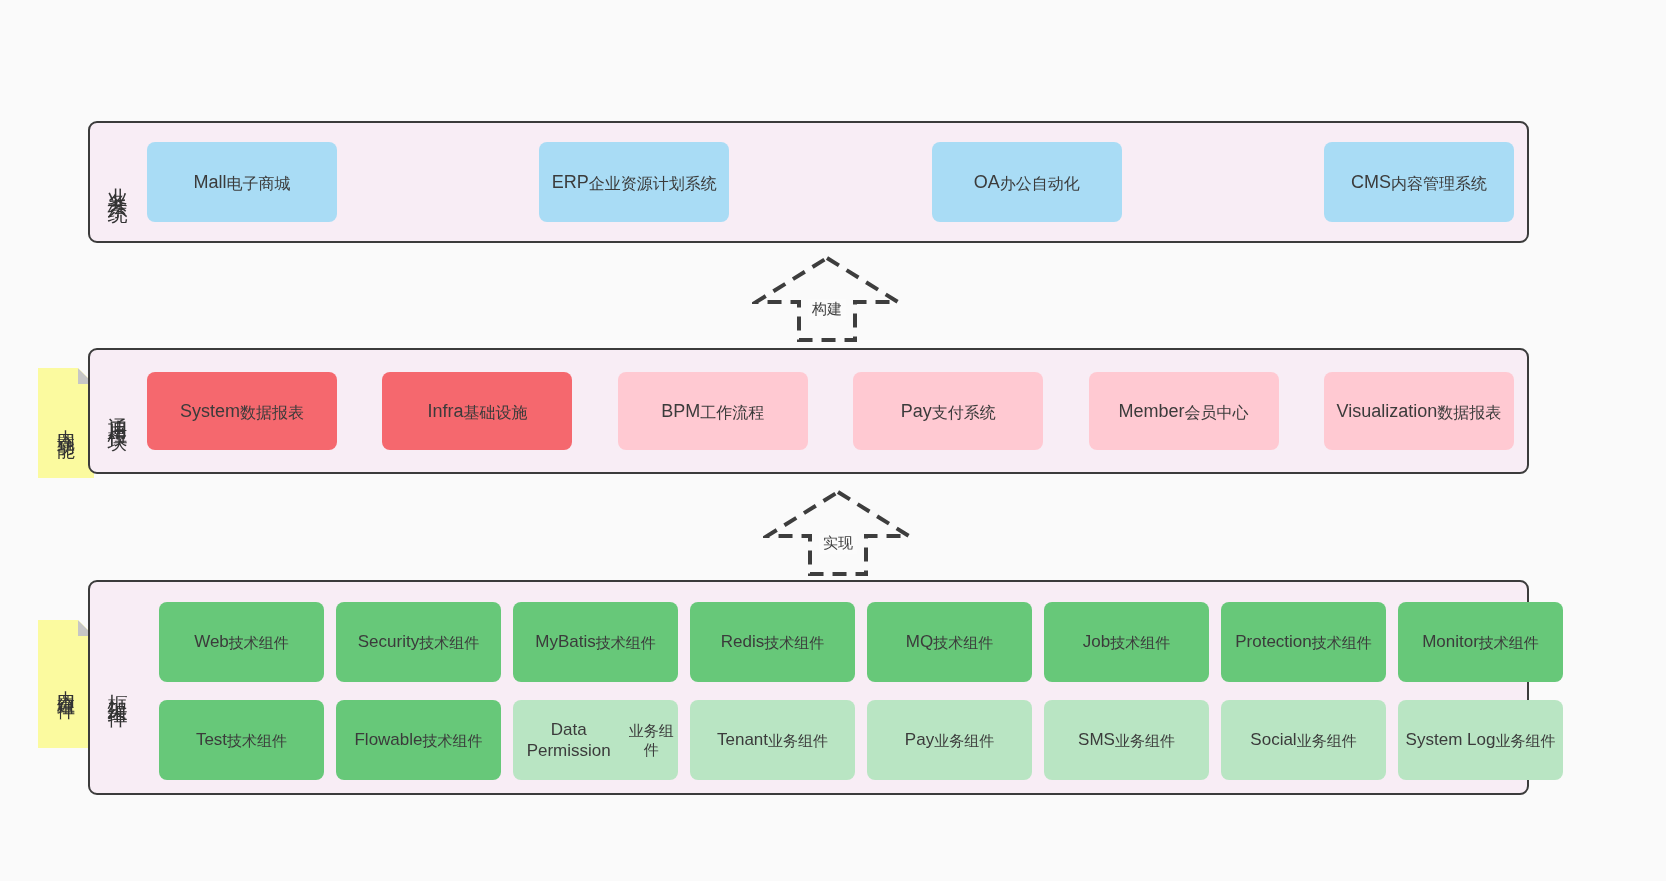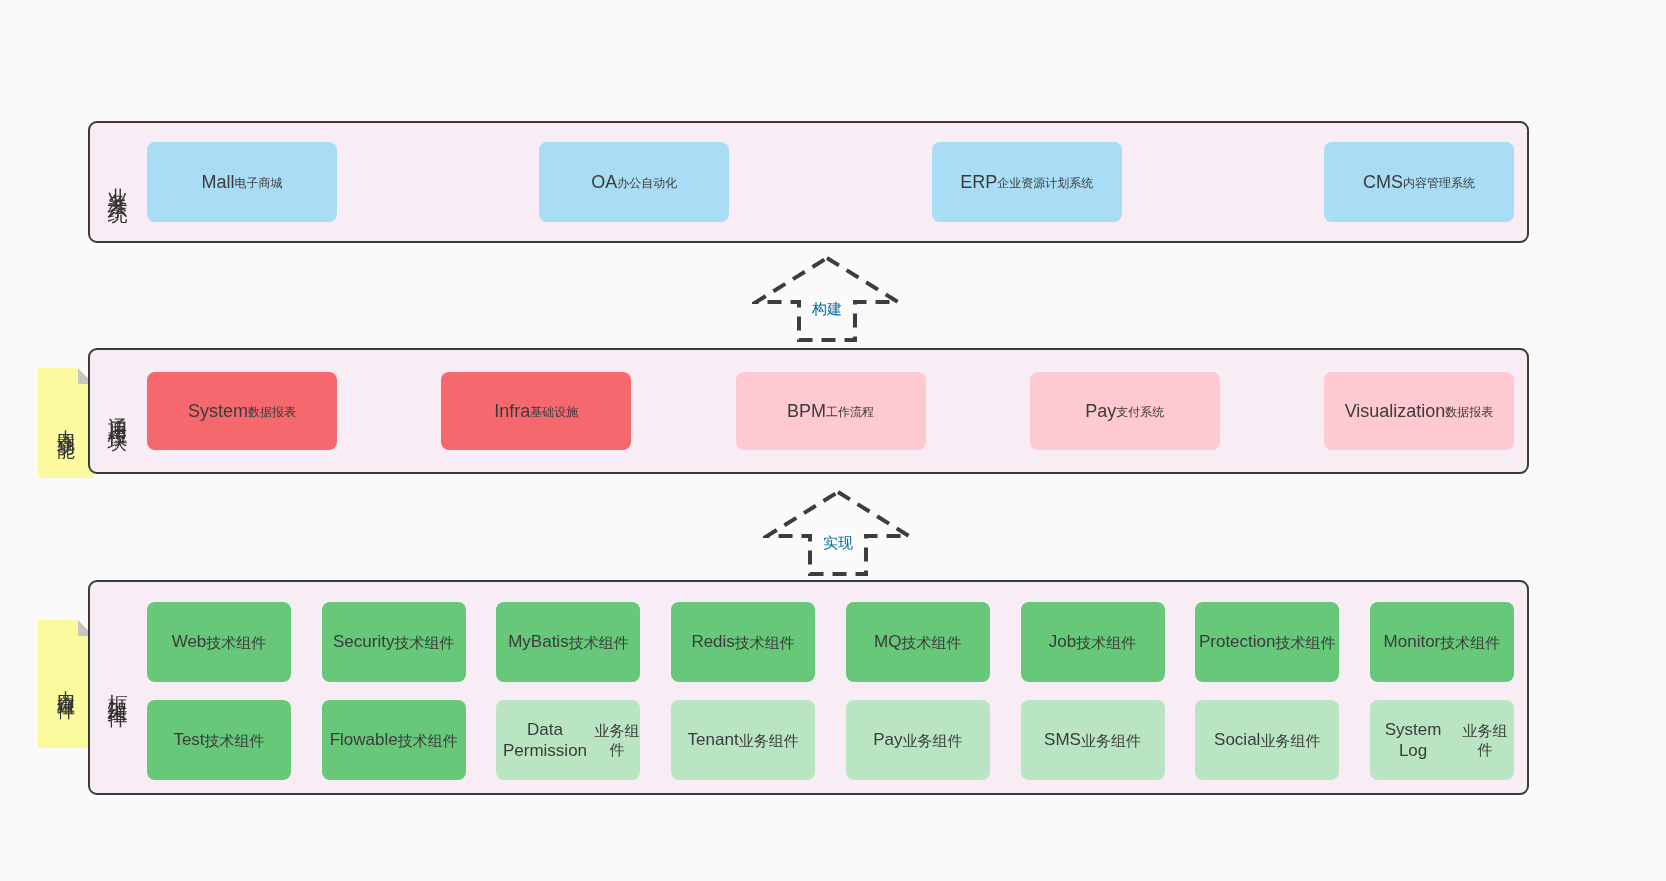--- a/index.html
+++ b/index.html
@@ -36,23 +36,23 @@
   .sec3 .row + .row{margin-top:18px;}
 
   
   .box{
     box-sizing:border-box;height:100%;
     border-radius:8px;
     display:flex;align-items:center;justify-content:center;
     text-align:center;line-height:1.25;
   }
   .sec1 .box,.sec2 .box{width:190px;}
-  .sec3 .box{width:144px;}
+  .sec3 .box{width:165px;margin-left:12px;}
   .box-en{font-size:18px;}
-  .box-zh{font-size:12px;margin-top:3px;}
+  .box-zh{font-size:16px;margin-top:3px;}
   .sec3 .box-en{font-size:17px;}
   .sec3 .box-zh{font-size:15px;margin-top:2px;}
   .blue{background:#a9dcf5;}
   .red{background:#f5686e;}
   .pink{background:#ffc9d2;}
   .green-dark{background:#67c879;}
   .green-light{background:#b9e5c3;}
 
   
   .sticky-note{
@@ -69,21 +69,21 @@
     clip-path:polygon(0 0,100% 100%,0 100%);
   }
   .note1{top:20px;height:110px;}
   .note2{top:40px;height:128px;}
 
   
   .arrow{position:absolute;width:150px;height:90px;}
   .arrow svg{position:absolute;top:0;left:0;}
   .arrow-label{
     position:absolute;z-index:2;top:46px;left:50%;transform:translateX(-50%);
-    font-size:15px;color:#0369a1;background:#fbfbfb;padding:1px 4px;white-space:nowrap;
+    font-size:15px;color:#404040;background:#fbfbfb;padding:1px 4px;white-space:nowrap;
   }
   .arrow1{left:752px;top:253px;}
   .arrow2{left:763px;top:487px;}
 </style>
 </head>
 <body>
 
 <div class="canvas">
 
   <div class="sec sec1" style="left:88px;top:121px;width:1441px;height:122px;">
@@ -91,27 +91,27 @@
       <div class="side-label">业务系统</div>
       <div class="content">
         <div class="row">
 
             <div class="box blue">
               <div class="box-en">Mall</div>
               <div class="box-zh">电子商城</div>
             </div>
 
             <div class="box blue">
+              <div class="box-en">ERP</div>
+              <div class="box-zh">企业资源计划系统</div>
+            </div>
+
+            <div class="box blue">
               <div class="box-en">OA</div>
               <div class="box-zh">办公自动化</div>
-            </div>
-
-            <div class="box blue">
-              <div class="box-en">ERP</div>
-              <div class="box-zh">企业资源计划系统</div>
             </div>
 
 
             <div class="box blue">
               <div class="box-en">CMS</div>
               <div class="box-zh">内容管理系统</div>
             </div>
 
           </div>
       </div>
@@ -148,20 +148,24 @@
             <div class="box pink">
               <div class="box-en">BPM</div>
               <div class="box-zh">工作流程</div>
             </div>
 
             <div class="box pink">
               <div class="box-en">Pay</div>
               <div class="box-zh">支付系统</div>
             </div>
 
+            <div class="box pink">
+              <div class="box-en">Member</div>
+              <div class="box-zh">会员中心</div>
+            </div>
 
             <div class="box pink">
               <div class="box-en">Visualization</div>
               <div class="box-zh">数据报表</div>
             </div>
           </div>
       </div>
     </div>
   </div>
 

